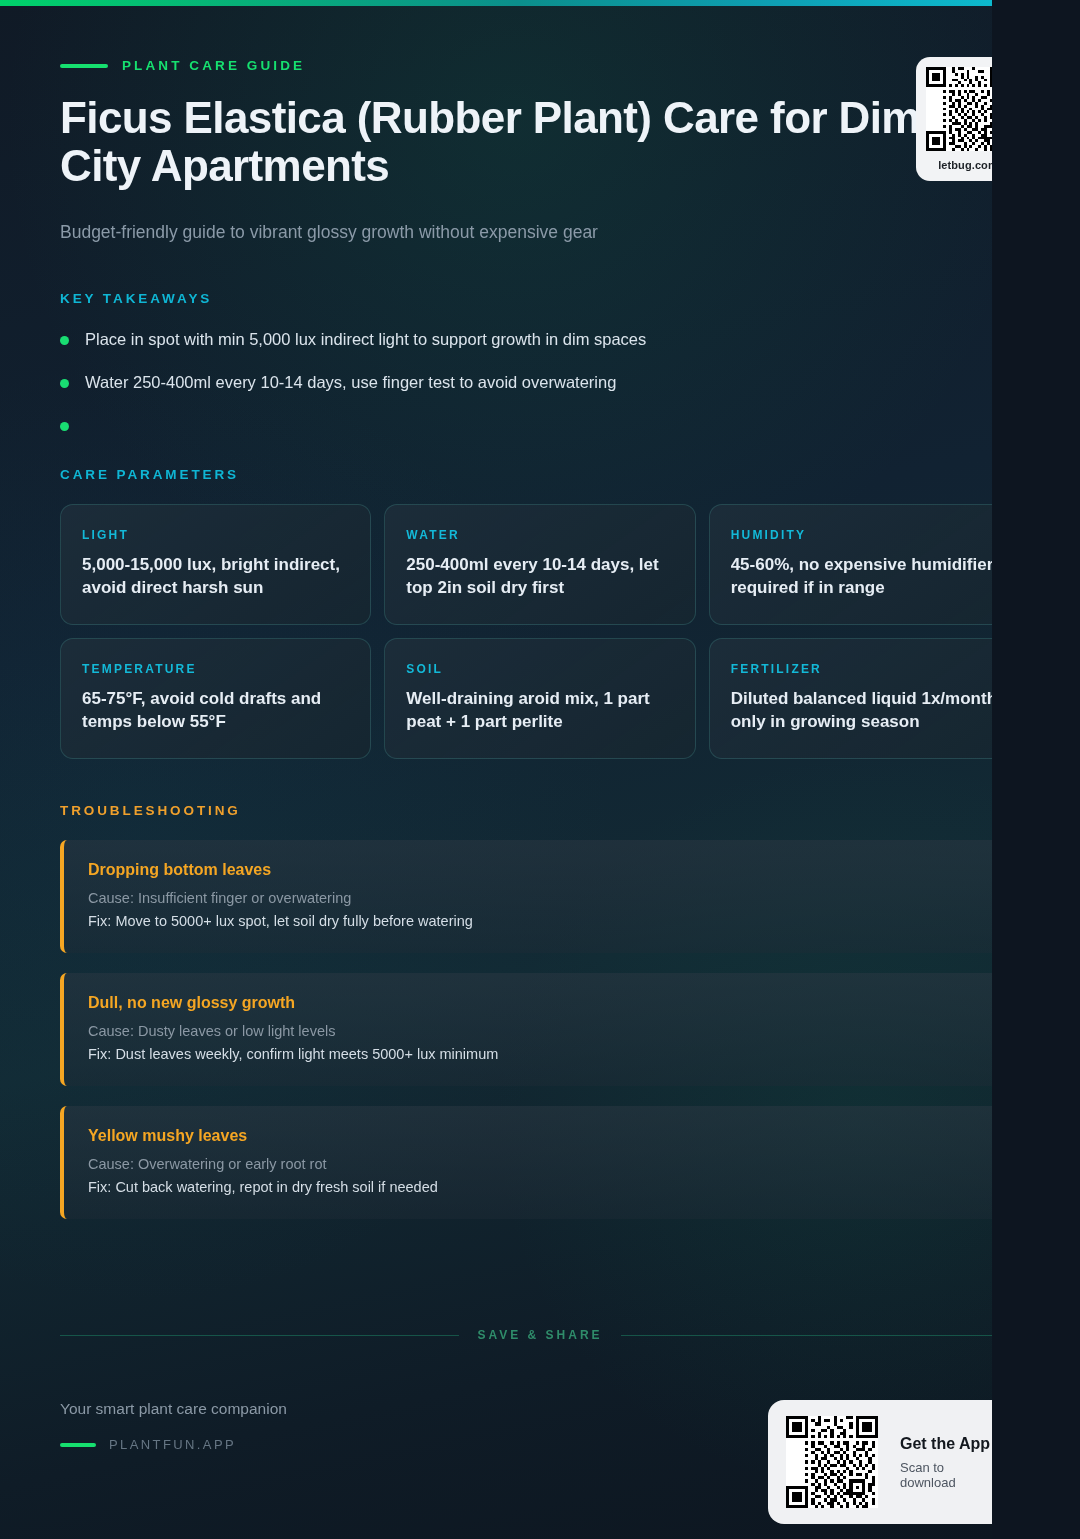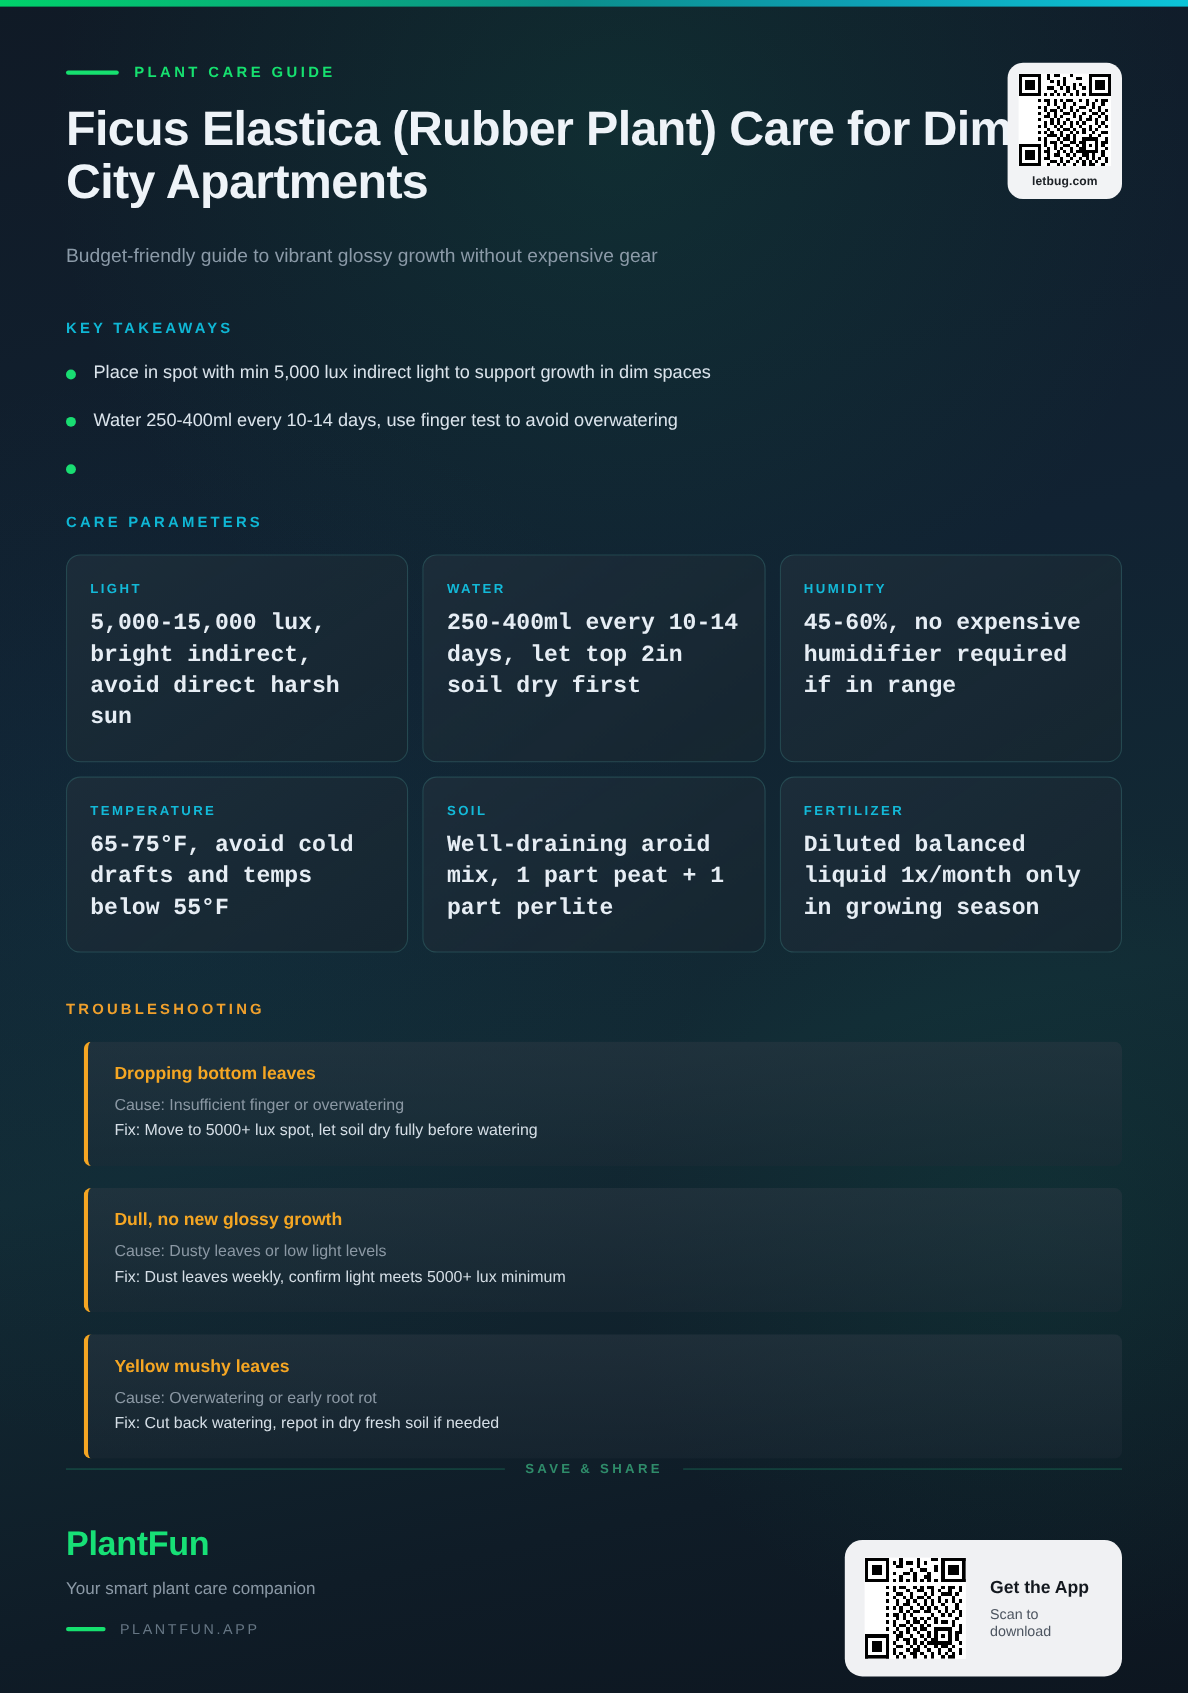--- a/index.html
+++ b/index.html
@@ -15,21 +15,21 @@
     font-family:"Liberation Sans", sans-serif;
     position:relative;
     overflow:hidden;
     color:#e8eef5;
   }
 
   
   .page {
     position:absolute;
     inset:0;
-    width:1080px;
+    width:992px;
     height:1539px;
     background:
       radial-gradient(circle at 52% 8%, rgba(16,120,85,0.18) 0%, rgba(16,120,85,0.0) 34%),
       radial-gradient(circle at 87% 73%, rgba(18,110,88,0.16) 0%, rgba(18,110,88,0.0) 26%),
       radial-gradient(circle at 14% 54%, rgba(20,90,110,0.10) 0%, rgba(20,90,110,0.0) 40%),
       linear-gradient(168deg, #101a26 0%, #112232 38%, #122a34 62%, #0f1c27 85%, #0d1620 100%);
     overflow:hidden;
   }
 
   .topbar {
@@ -164,39 +164,37 @@
     min-height:111px;
   }
   .param-label {
     font-size:12px;
     font-weight:bold;
     letter-spacing:2.2px;
     color:#13b9d8;
   }
   .param-value {
     margin-top:12px;
-    font-size:21px;
+    font-size:17px;
     font-weight:bold;
     color:#e6edf4;
     line-height:1.35;
-    font-family:Liberation Mono, monospace;
   }
 
   
   .trouble { margin-top:44px; }
   .trouble-list { margin-top:22px; }
   .trouble-card {
     position:relative;
     background:linear-gradient(180deg, rgba(42,55,66,0.55) 0%, rgba(30,43,54,0.42) 100%);
     border-radius:7px;
     border-left:4px solid #f5a623;
     padding:21px 24px 24px;
     margin-bottom:20px;
     min-height:98px;
-    margin-left:16px;
   }
   .trouble-title {
     font-size:16px;
     font-weight:bold;
     color:#f5a623;
   }
   .trouble-cause {
     margin-top:11px;
     font-size:14.5px;
     color:#8b98a4;
@@ -583,21 +581,20 @@
 
     <div class="divider">
       <span class="divider-line"></span>
       <span class="divider-text">SAVE &amp; SHARE</span>
       <span class="divider-line"></span>
     </div>
 
     <div class="footer-body">
 
       <div class="footer-brand">
-        <div class="brand-name">PlantFun</div>
         <div class="brand-tag">Your smart plant care companion</div>
         <div class="brand-link">
           <span class="brand-link-dash"></span>
           <span class="brand-link-text">PLANTFUN.APP</span>
         </div>
       </div>
 
       <div class="footer-qr">
         <div class="qrbox">
           <svg viewBox="0 0 29 29" shape-rendering="crispEdges" aria-hidden="true">

